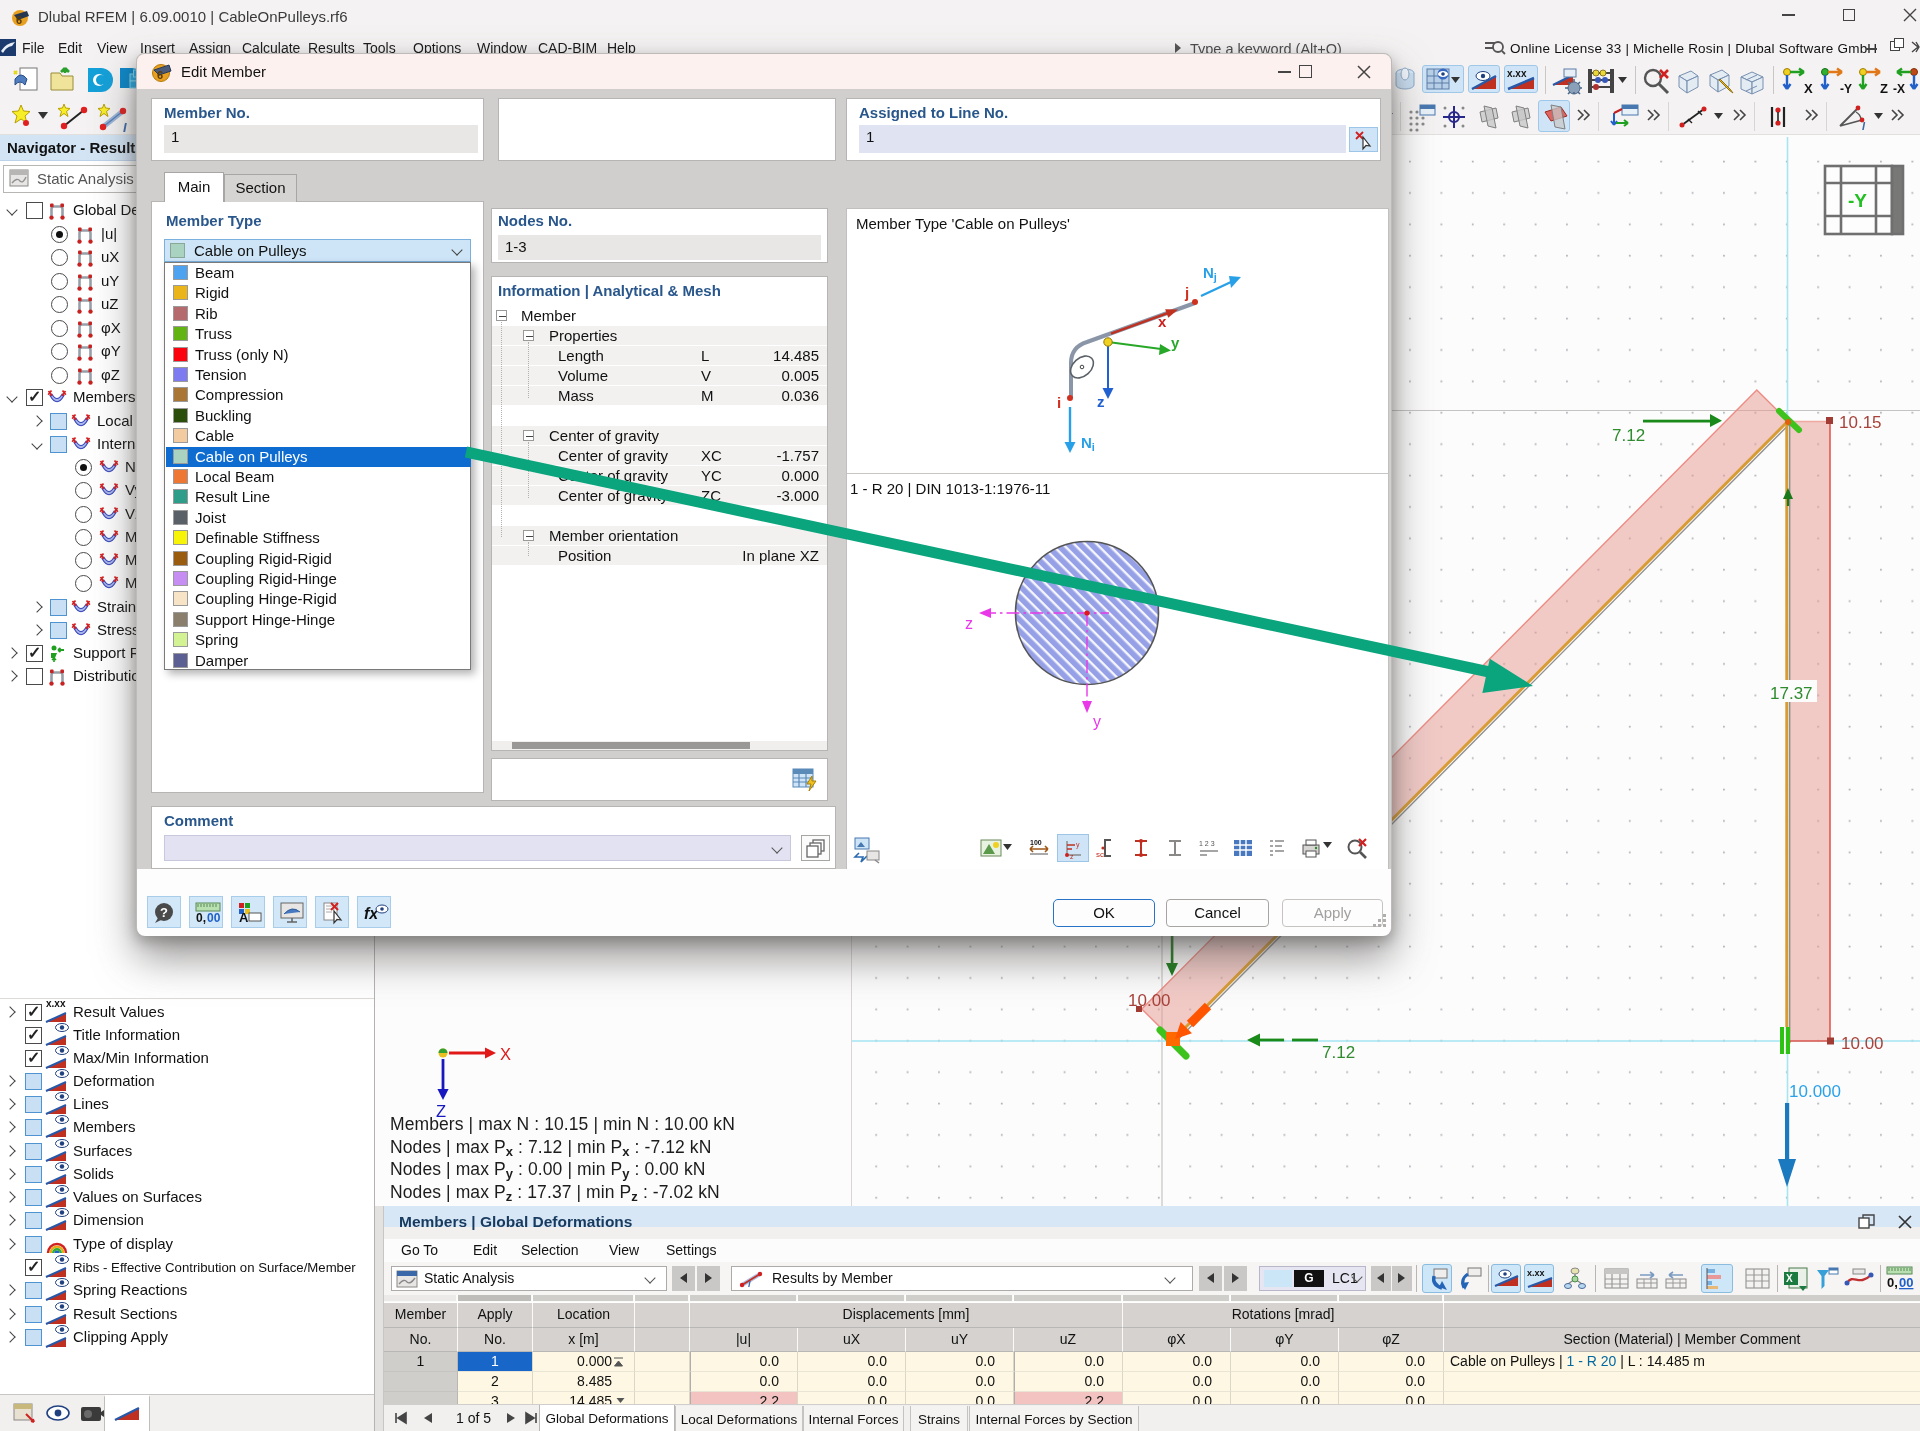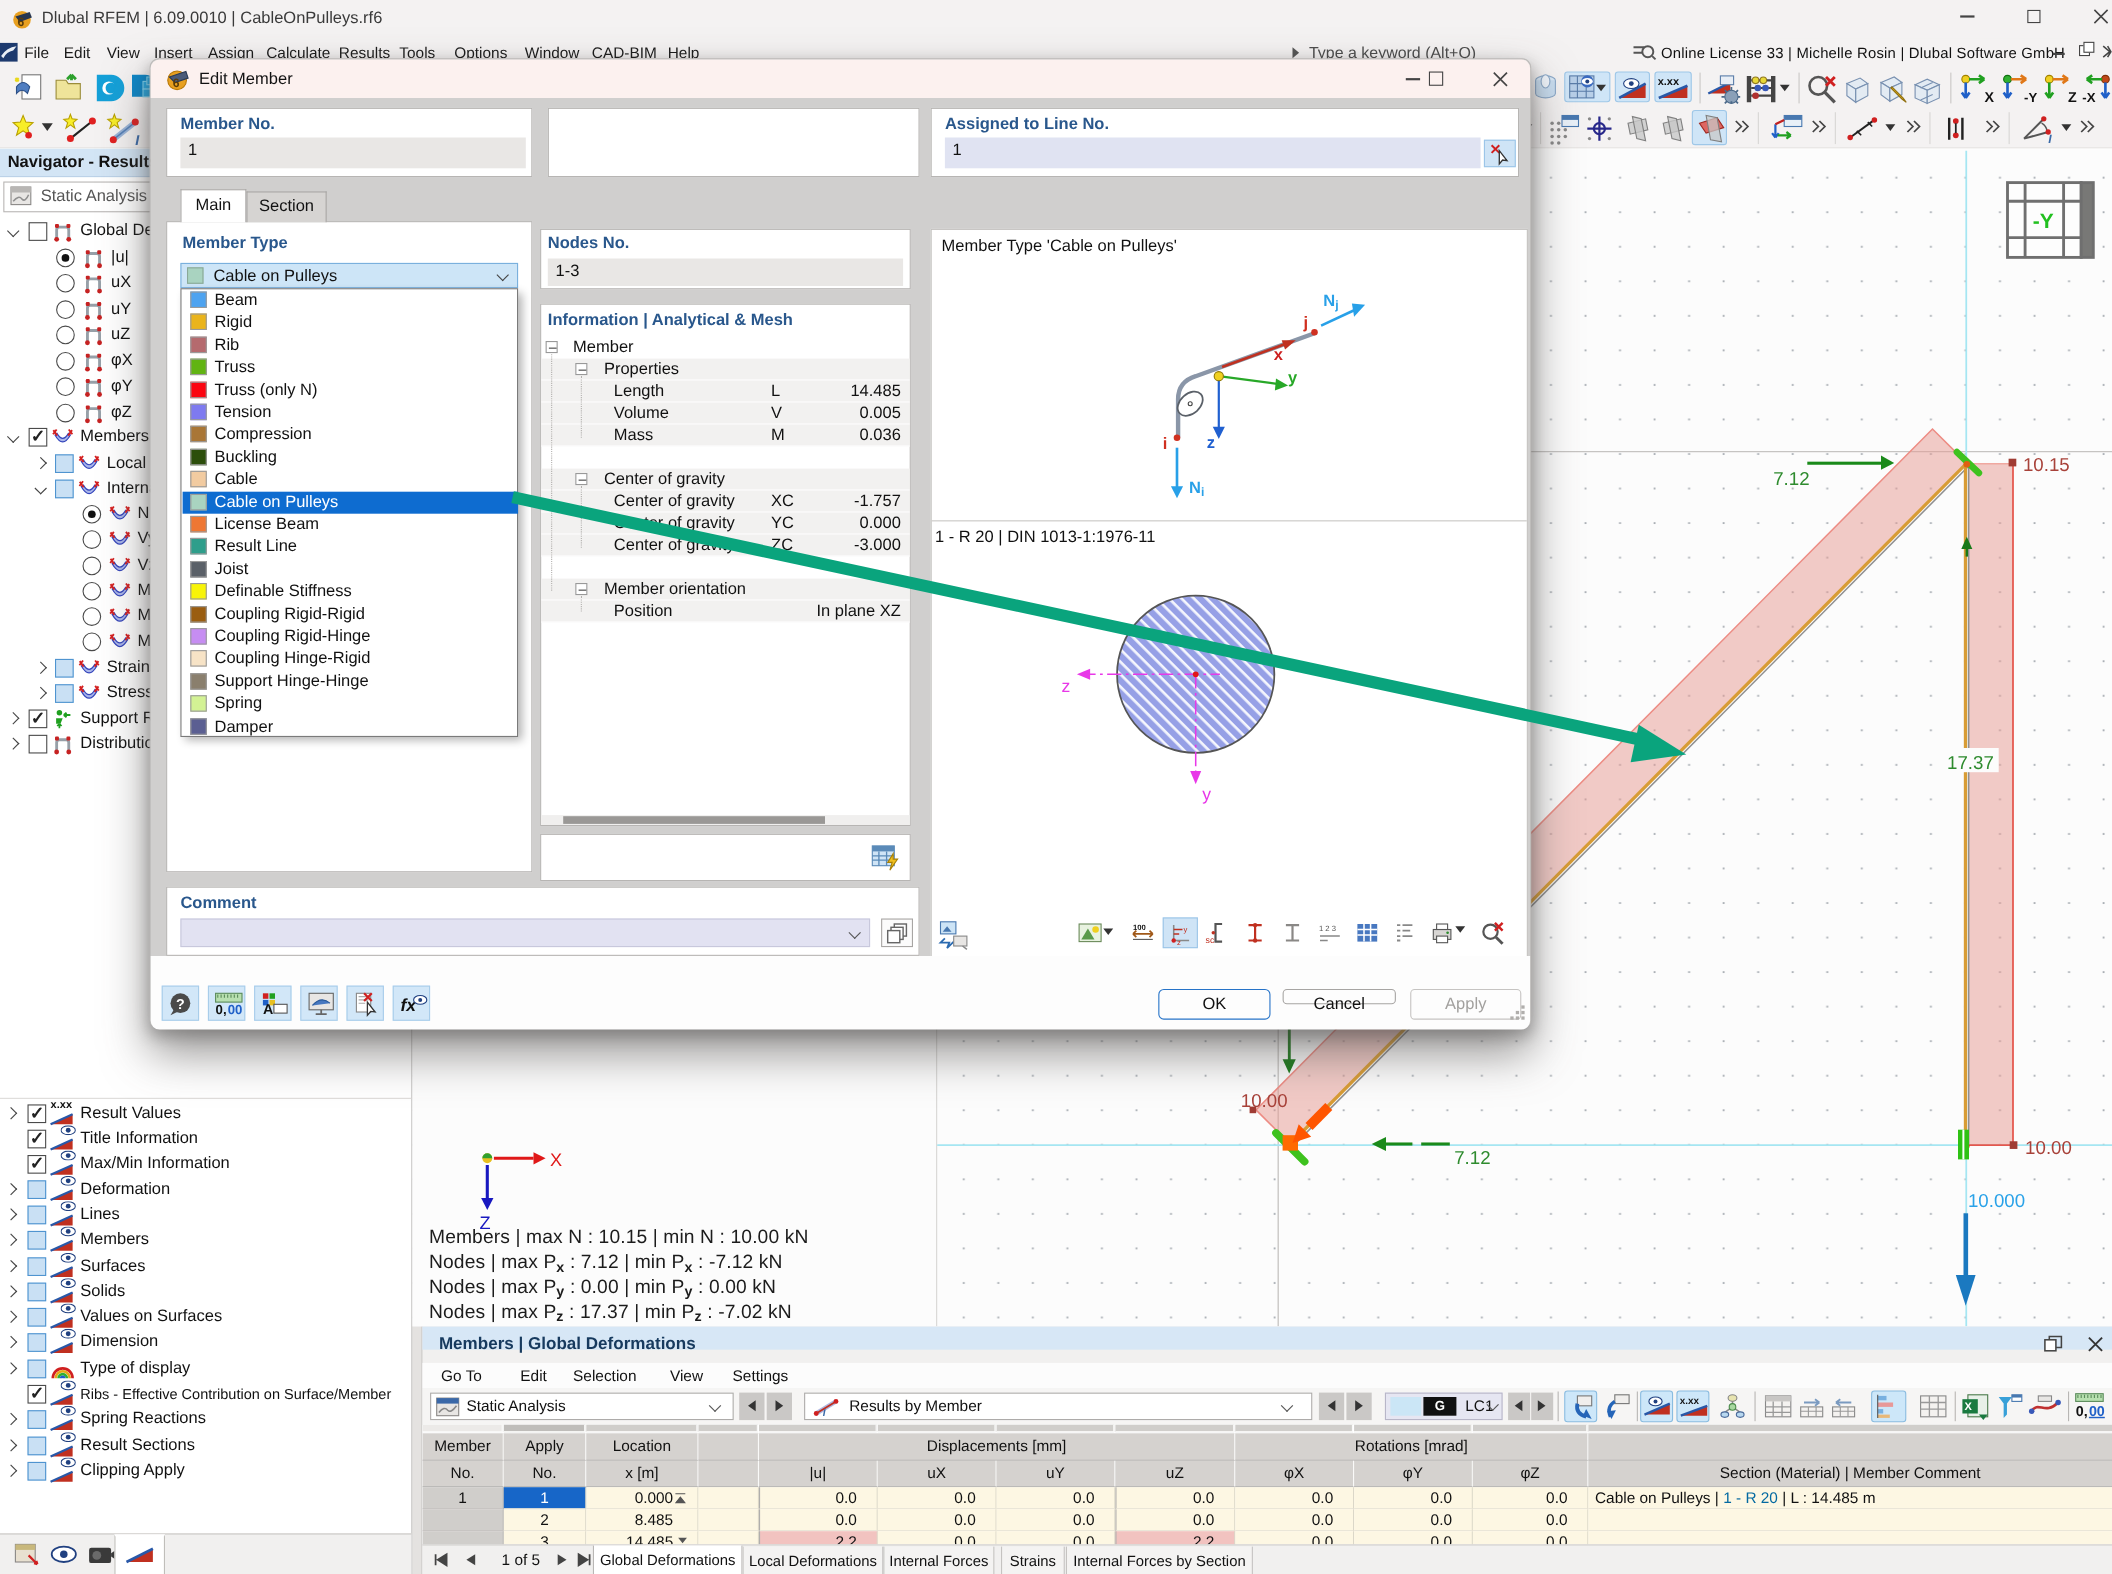--- a/index.html
+++ b/index.html
@@ -1234,21 +1234,21 @@
   <div class="dditem" style="top:163.2px">
         <span class="sw" style="background:#f2cba0"></span>
         <span class="ddtx">Cable</span>
       </div>
   <div class="dditem" style="top:183.6px;background:#0e6cd0;color:#fff;width:305px">
         <span class="sw" style="background:#a9d3c0"></span>
         <span class="ddtx">Cable on Pulleys</span>
       </div>
   <div class="dditem" style="top:204px">
         <span class="sw" style="background:#ee7733"></span>
-        <span class="ddtx">License Beam</span>
+        <span class="ddtx">Local Beam</span>
       </div>
   <div class="dditem" style="top:224.4px">
         <span class="sw" style="background:#2e9e8b"></span>
         <span class="ddtx">Result Line</span>
       </div>
   <div class="dditem" style="top:244.8px">
         <span class="sw" style="background:#5a6068"></span>
         <span class="ddtx">Joist</span>
       </div>
   <div class="dditem" style="top:265.2px">
@@ -1545,21 +1545,21 @@
       </svg>
     </div>
  <div class="fib" style="left:220px">
       <svg width="28" height="24" viewBox="0 0 28 24">
         <text x="1" y="18" font-size="16" font-style="italic" font-weight="bold" fill="#111">fx</text>
         <ellipse cx="19" cy="8" rx="6" ry="4" fill="#fff" stroke="#204080"></ellipse>
         <circle cx="19" cy="8" r="1.8" fill="#204080"></circle>
       </svg>
     </div>
  <div class="btn" style="left:916px;top:845px;width:102px;height:28px;border:1.6px solid #2673c8;border-radius:5px">OK</div>
- <div class="btn" style="left:1029px;top:845px;width:103px;height:14px">Cancel</div>
+ <div class="btn" style="left:1029px;top:845px;width:103px;height:28px">Cancel</div>
  <div class="btn" style="left:1145px;top:845px;width:101px;height:28px;color:#a2a09e;border-color:#c6c4c2">Apply</div>
  <svg class="abs" style="left:1236px;top:860px" width="14" height="14">
       <g fill="#b0aeac">
         <rect x="10" y="0" width="3" height="3"></rect>
         <rect x="5" y="5" width="3" height="3"></rect>
         <rect x="10" y="5" width="3" height="3"></rect>
         <rect x="0" y="10" width="3" height="3"></rect>
         <rect x="5" y="10" width="3" height="3"></rect>
         <rect x="10" y="10" width="3" height="3"></rect>
       </g>

